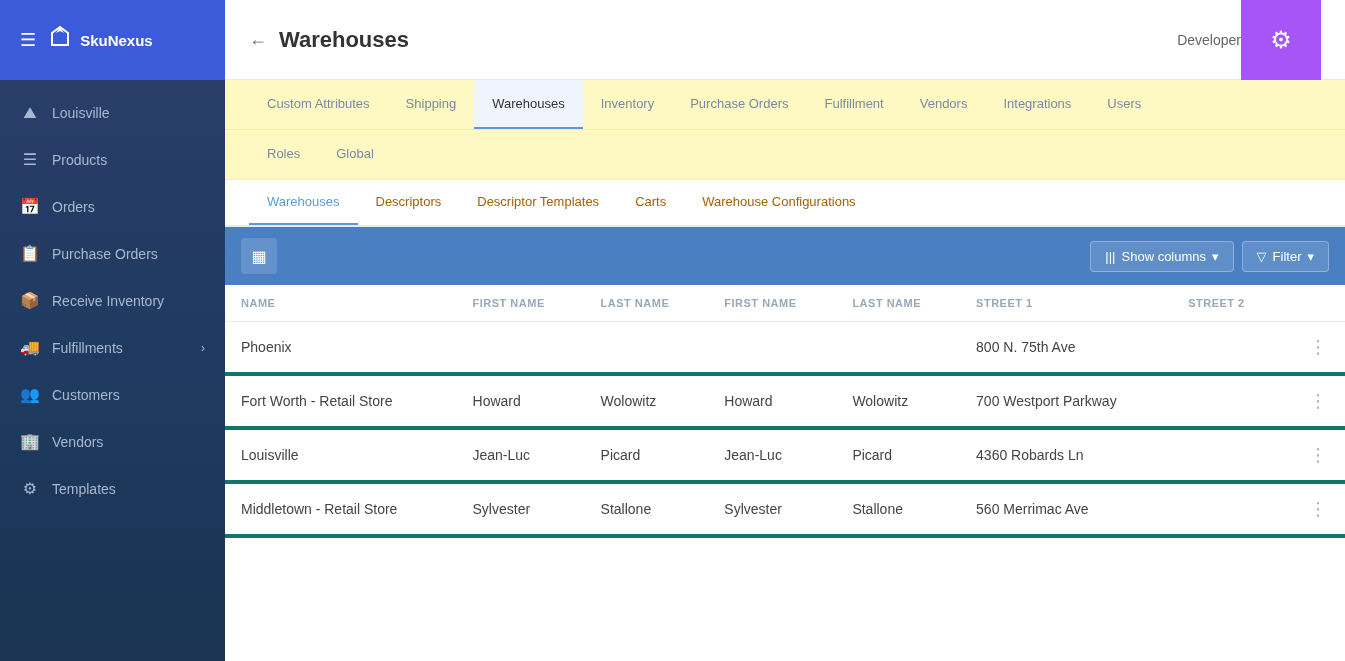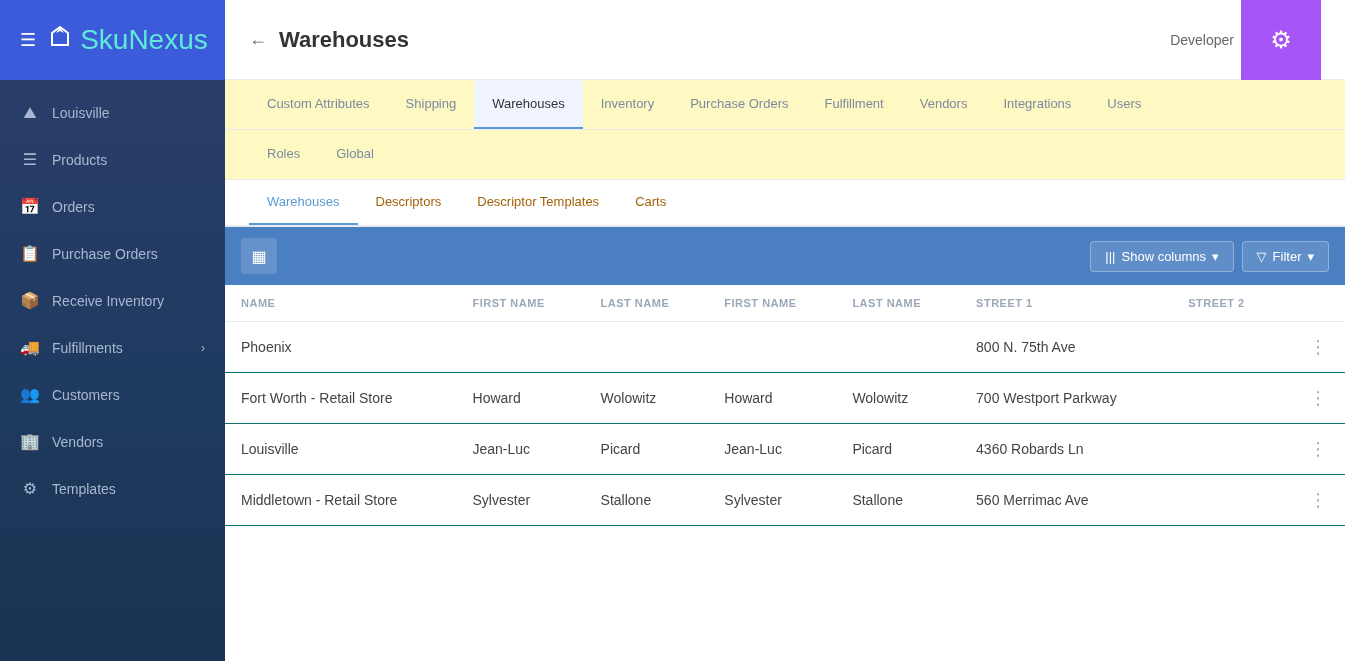--- a/index.html
+++ b/index.html
@@ -18,21 +18,21 @@
       background: #3b5bdb;
       height: 80px;
       display: flex;
       align-items: center;
       padding: 0 20px;
       gap: 12px;
     }
     .hamburger-icon { color: white; font-size: 18px; cursor: pointer; }
     .logo-area { display: flex; align-items: center; gap: 8px; }
     .logo-icon { color: white; font-size: 22px; }
-    .logo-text { color: #5eead4; font-size: 28px; font-weight: 400; }
+    .logo-text { color: #ffffff; font-size: 15px; font-weight: 700; }
 
     .sidebar-nav { padding: 10px 0; flex: 1; }
     .nav-item {
       display: flex;
       align-items: center;
       padding: 14px 20px;
       color: #a8b8d0;
       cursor: pointer;
       font-size: 14px;
       gap: 12px;
@@ -51,21 +51,21 @@
       background: white;
       display: flex;
       align-items: center;
       padding: 0 24px;
       border-bottom: 1px solid #e8eaf0;
       justify-content: space-between;
     }
     .topbar-left { display: flex; align-items: center; gap: 12px; }
     .back-arrow { color: #666; font-size: 18px; cursor: pointer; }
     .page-title { font-size: 22px; font-weight: 600; color: #333; }
-    .topbar-right { display: flex; align-items: center; gap: 7px; text-align: right; }
+    .topbar-right { display: flex; align-items: center; gap: 0; text-align: right; }
     .developer-text { color: #666; font-size: 14px; margin-right: 0; }
     .gear-btn {
       width: 80px;
       height: 80px;
       background: #a855f7;
       display: flex;
       align-items: center;
       justify-content: center;
       cursor: pointer;
       color: white;
@@ -165,21 +165,21 @@
     thead th {
       padding: 12px 16px;
       text-align: left;
       font-size: 11px;
       font-weight: 600;
       color: #9ba8b8;
       letter-spacing: 0.5px;
       text-transform: uppercase;
     }
     tbody tr {
-      border-bottom: 1px solid #0f766e;
+      border-bottom: 4px solid #0f766e;
     }
     tbody td {
       padding: 14px 16px;
       font-size: 14px;
       color: #444;
     }
     .row-actions {
       text-align: right;
       padding-right: 16px;
       color: #aaa;
@@ -283,20 +283,21 @@
   <div class="tabs-row" id="tabs-row-2">
       <div class="tab-item">Roles</div>
       <div class="tab-item">Global</div>
     </div>
 
   <div class="subtabs-row" id="subtabs-row">
       <div class="subtab-item active">Warehouses</div>
       <div class="subtab-item">Descriptors</div>
       <div class="subtab-item">Descriptor Templates</div>
       <div class="subtab-item">Carts</div>
+      <div class="subtab-item">Warehouse Configurations</div>
     </div>
 
   <div class="table-area">
 
     <div class="table-toolbar">
       <div class="toolbar-left">
         <div class="table-icon-btn">
           <span>▦</span>
         </div>
       </div>

